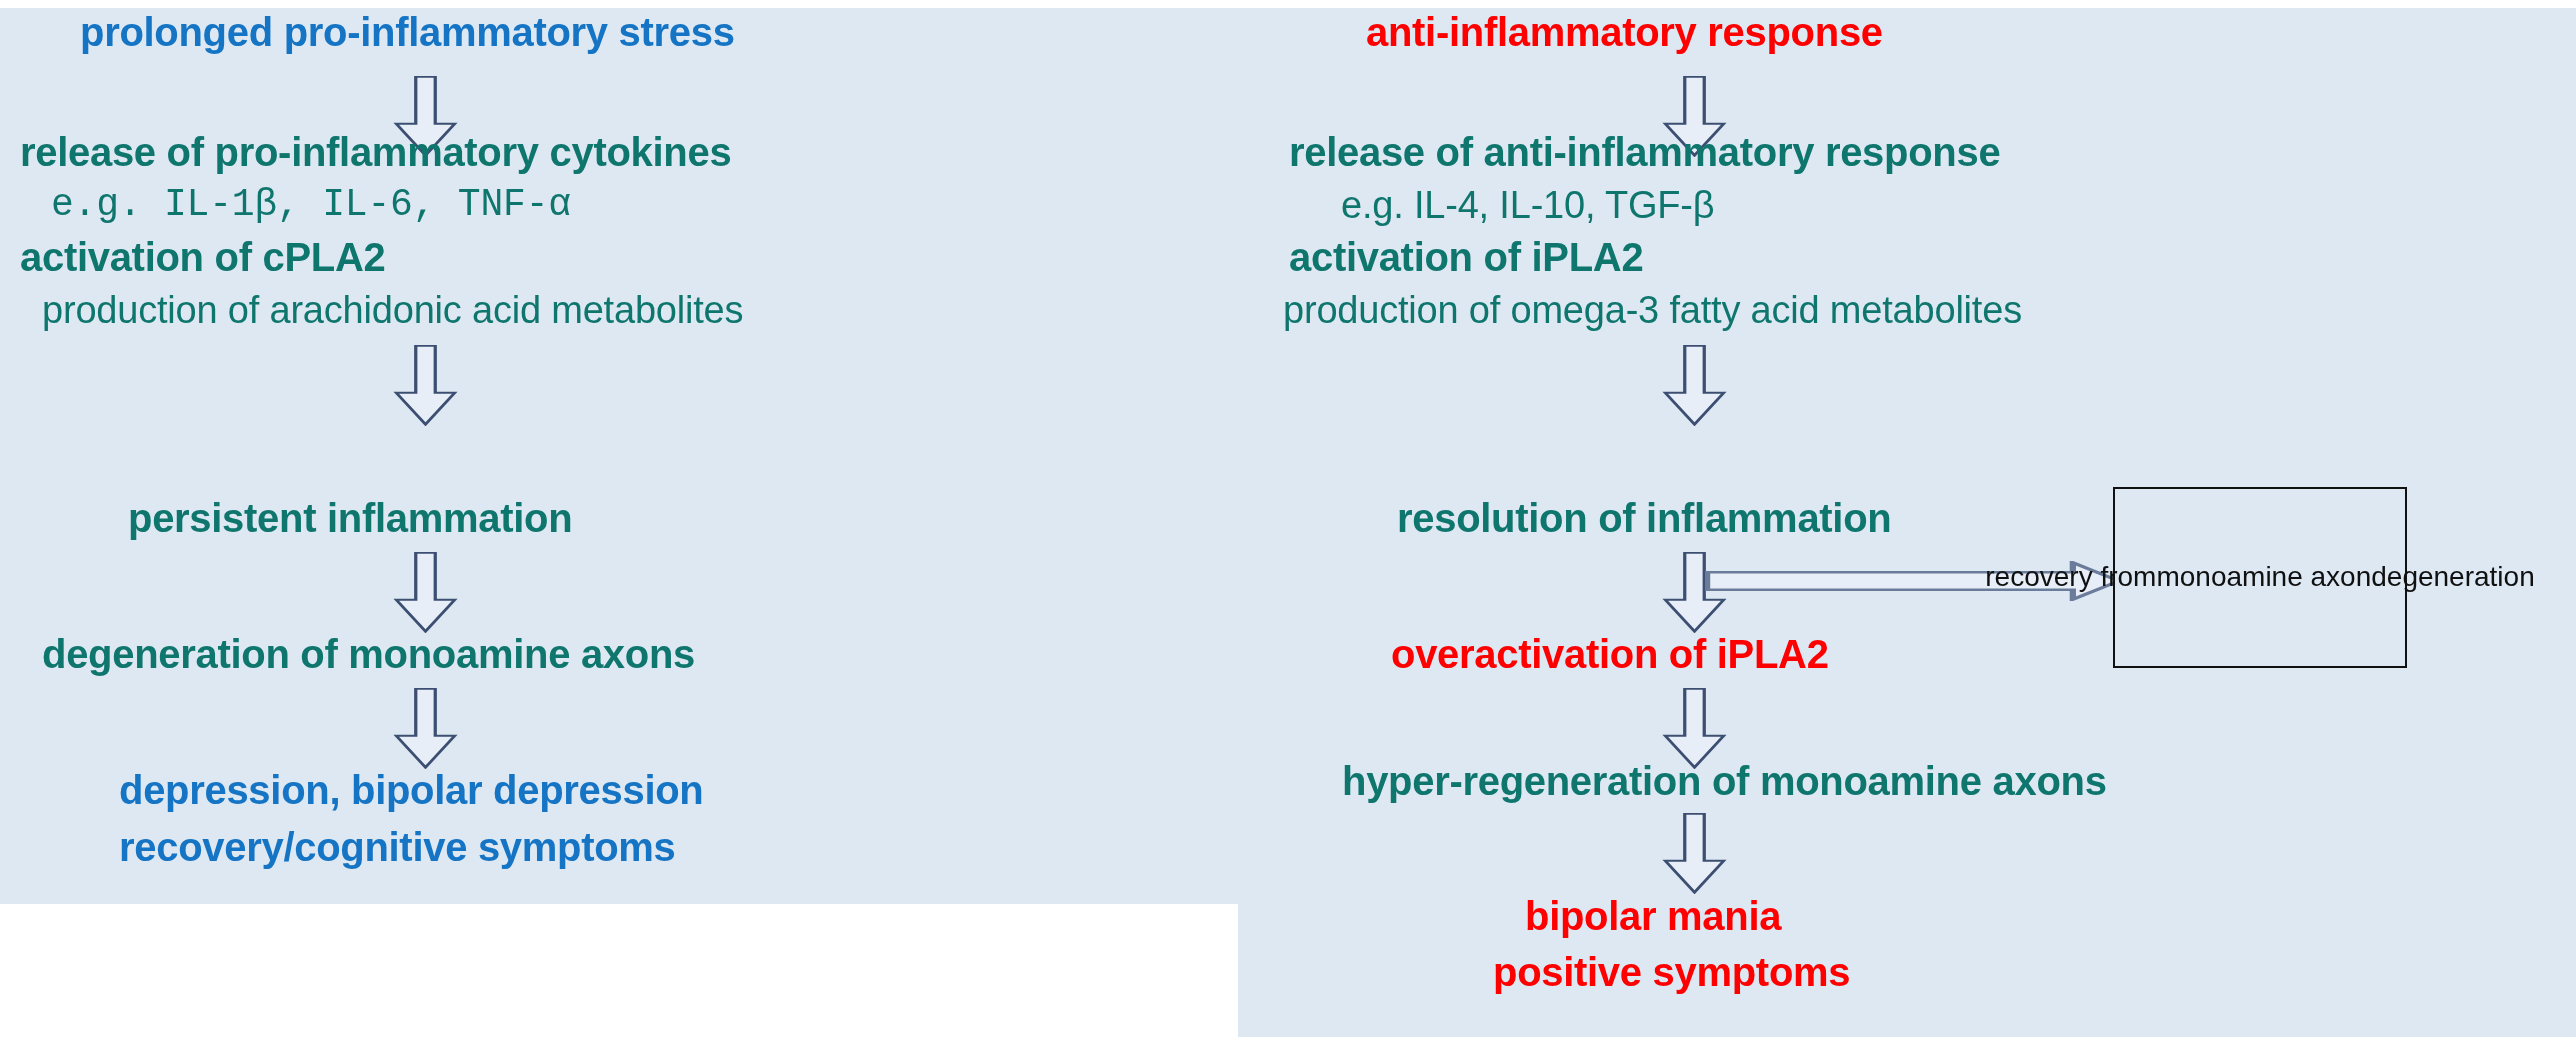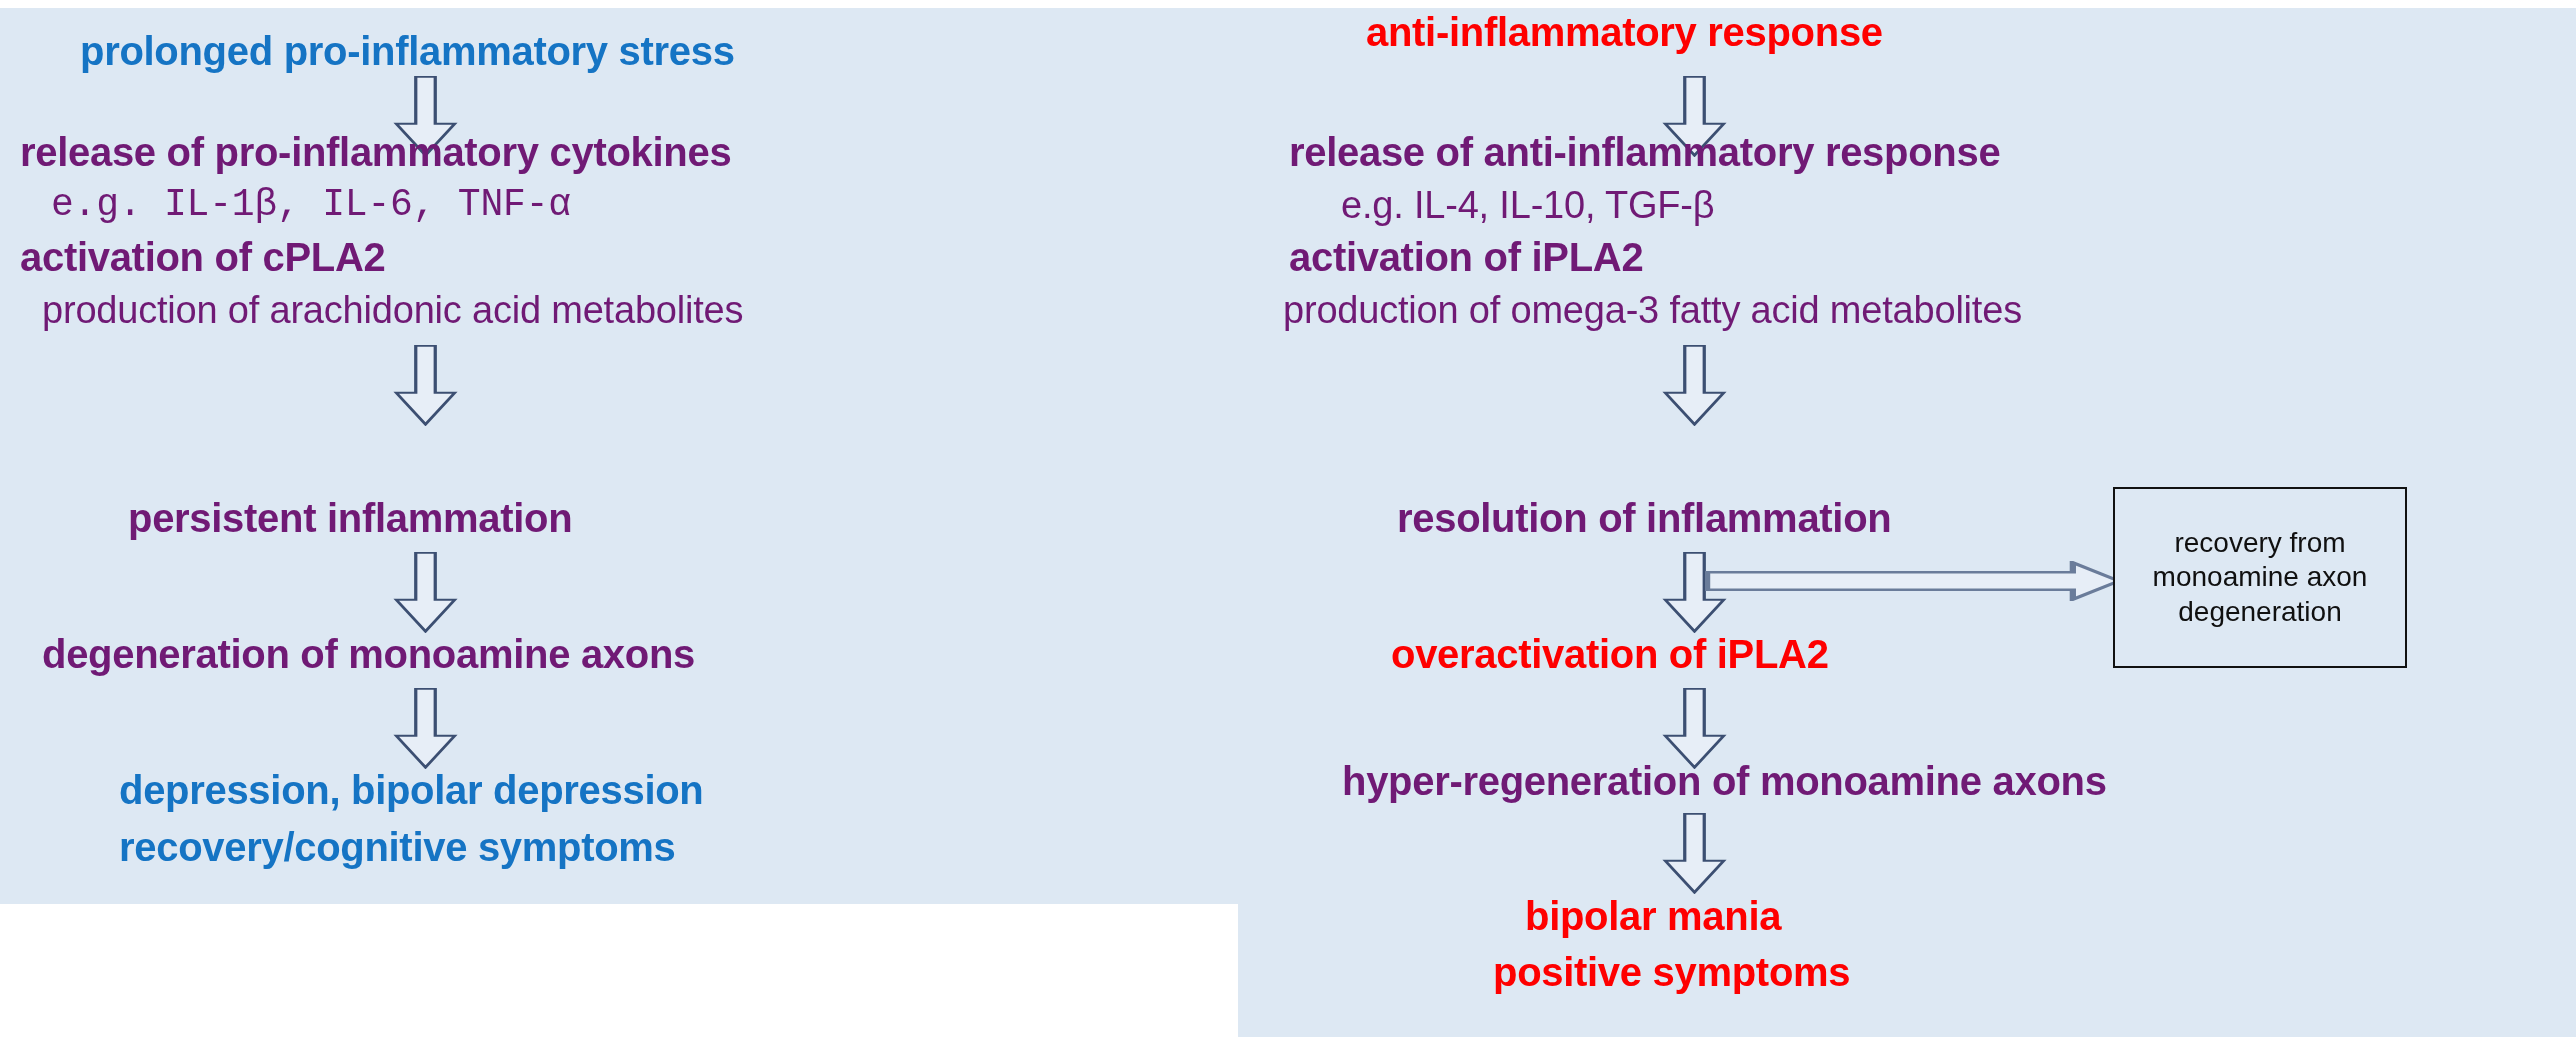--- a/index.html
+++ b/index.html
@@ -5,34 +5,34 @@
   html,body{margin:0;padding:0;background:#ffffff;}
   body{width:2576px;height:1053px;position:relative;font-family:"Liberation Sans",sans-serif;overflow:hidden;}
 
   .panel{position:absolute;background:#dde8f3;}
   #panel-left{left:0;top:8px;width:1238px;height:896px;}
   #panel-right{left:1238px;top:8px;width:1338px;height:1029px;}
 
   .node{position:absolute;white-space:nowrap;line-height:1.0;}
   .blue{color:#1574c4;}
   .red{color:#fe0000;}
-  .black{color:#701a75;}
+  .black{color:#0f766e;}
 
   
   .lvl1{font-size:40px;font-weight:bold;letter-spacing:-0.3px;}
   .lvl2{font-size:38px;font-weight:normal;letter-spacing:-0.2px;}
 
   
   .arrow{position:absolute;}
 
   
   #recovery-box{
     position:absolute;left:2113px;top:487px;width:290px;height:177px;
     background:#dde8f3;border:2.7px solid #111111;
-    display:flex;flex-direction:column;align-items:center;justify-content:center;
+    display:flex;flex-direction:row;align-items:center;justify-content:center;
     font-size:28px;line-height:1.22;color:#101010;text-align:center;
   }
   #recovery-box div{white-space:nowrap;}
 </style>
 </head>
 <body>
 
 <div class="panel" id="panel-left"></div>
 <div class="panel" id="panel-right"></div>
 
@@ -42,21 +42,21 @@
     <g id="dnArrow">
       <path d="M35,2 L65,2 L65,118 L95,118 L50,196 L5,118 L35,118 Z" fill="#e7eef7" stroke="#3c4f72" stroke-width="5"></path>
     </g>
 
     <g id="rtArrow">
       <path d="M2,28 L352,28 L352,4 L396,50 L352,96 L352,72 L2,72 Z" fill="#e7eef7" stroke="#6a7c9a" stroke-width="6"></path>
     </g>
   </defs>
 </svg>
 
-<div class="node lvl1 blue" style="left:80px;top:12px;margin-top:19px;">prolonged pro-inflammatory stress</div>
+<div class="node lvl1 blue" style="left:80px;top:12px;">prolonged pro-inflammatory stress</div>
 
 <svg class="arrow" style="left:393px;top:76px;" width="65" height="81" viewBox="0 0 100 200" preserveAspectRatio="none">
     <use href="#dnArrow"></use>
   </svg>
 
 <div class="node lvl1 black" style="left:20px;top:132px;">release of pro-inflammatory cytokines</div>
 
 <div class="node lvl2 black" style="left:51px;top:186px;font-family:Liberation Mono, monospace;">e.g. IL-1β, IL-6, TNF-α</div>
 
 <div class="node lvl1 black" style="left:20px;top:237px;">activation of cPLA2</div>

